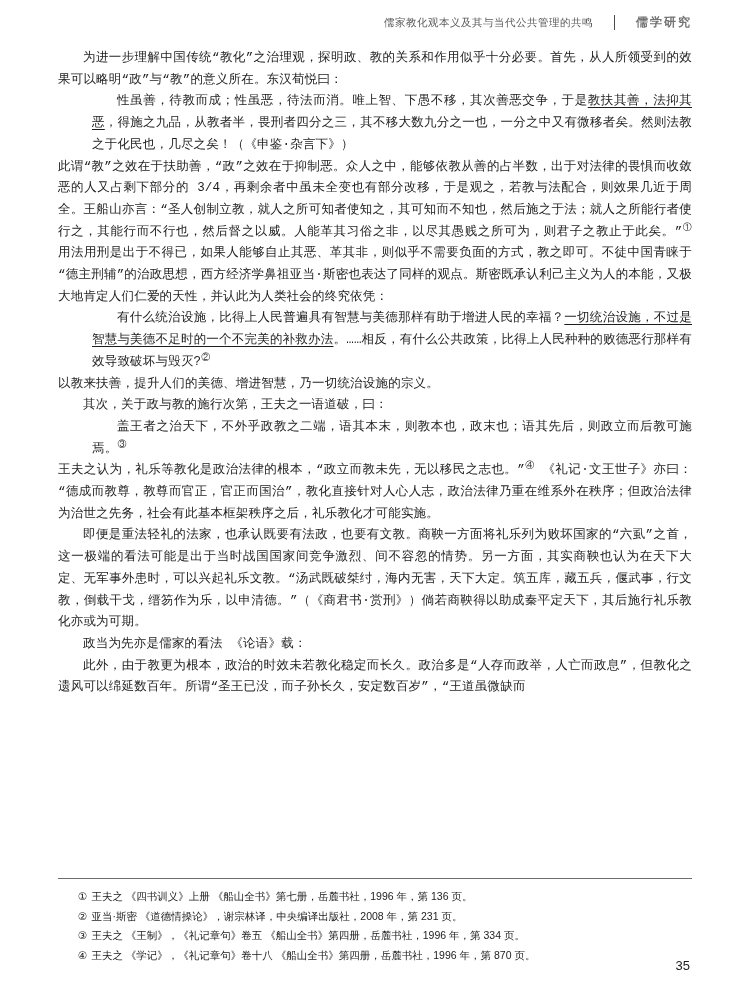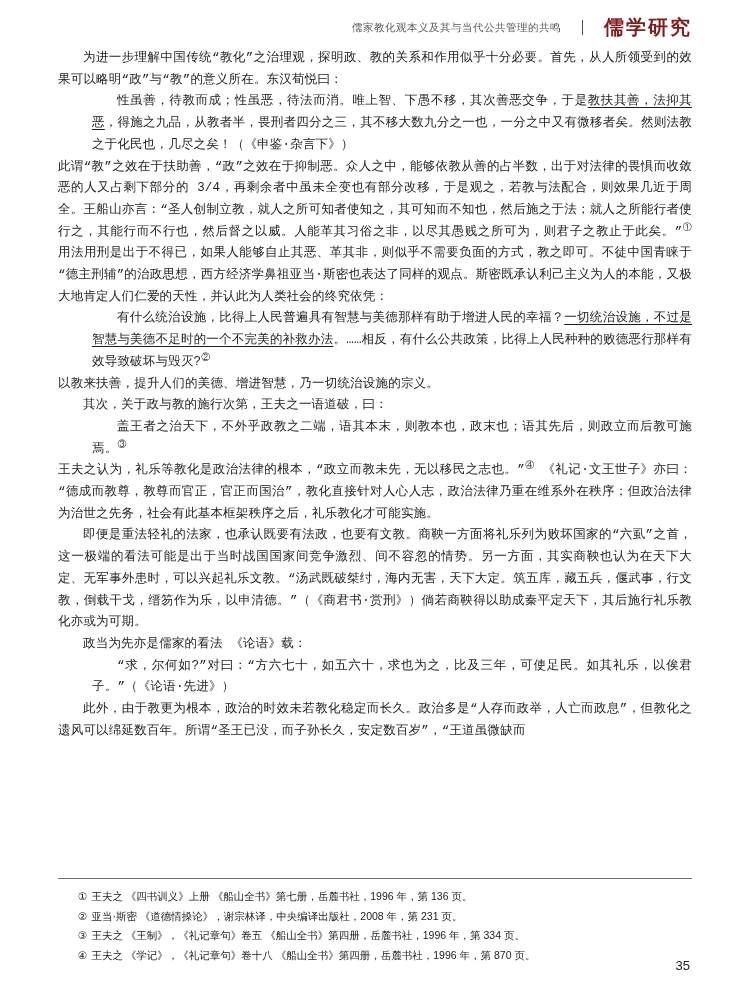--- a/index.html
+++ b/index.html
@@ -29,23 +29,23 @@
     font-size: 10.5px;
     color: #5a5a5a;
     letter-spacing: 0.5px;
   }
   .header-divider {
     width: 1px;
     height: 15px;
     background: #4a4a4a;
   }
   .journal-title {
-    font-size: 20px;
+    font-size: 12px;
     font-weight: bold;
-    color: #7f1d1d;
+    color: #737373;
     letter-spacing: 2px;
   }
   
   .article-body {
     position: absolute;
     top: 48px;
     left: 58px;
     width: 634px;
     font-family: Liberation Mono, monospace;
   }
@@ -110,21 +110,20 @@
       <p class="para indent"><span>为进一步理解中国传统“教化”之治理观，探明政、教的关系和作用似乎十分必要。首先，从人所领受到的效果可以略明“政”与“教”的意义所在。东汉荀悦曰：</span></p>
       <p class="quote"><span>性虽善，待教而成；性虽恶，待法而消。唯上智、下愚不移，其次善恶交争，于是</span><span class="u">教扶其善，法抑其恶</span><span>，得施之九品，从教者半，畏刑者四分之三，其不移大数九分之一也，一分之中又有微移者矣。然则法教之于化民也，几尽之矣！（《申鉴·杂言下》）</span></p>
       <p class="para"><span>此谓“教”之效在于扶助善，“政”之效在于抑制恶。众人之中，能够依教从善的占半数，出于对法律的畏惧而收敛恶的人又占剩下部分的 3/4，再剩余者中虽未全变也有部分改移，于是观之，若教与法配合，则效果几近于周全。王船山亦言：“圣人创制立教，就人之所可知者使知之，其可知而不知也，然后施之于法；就人之所能行者使行之，其能行而不行也，然后督之以威。人能革其习俗之非，以尽其愚贱之所可为，则君子之教止于此矣。”</span><sup>①</sup><span> 用法用刑是出于不得已，如果人能够自止其恶、革其非，则似乎不需要负面的方式，教之即可。不徒中国青睐于“德主刑辅”的治政思想，西方经济学鼻祖亚当·斯密也表达了同样的观点。斯密既承认利己主义为人的本能，又极大地肯定人们仁爱的天性，并认此为人类社会的终究依凭：</span></p>
       <p class="quote"><span>有什么统治设施，比得上人民普遍具有智慧与美德那样有助于增进人民的幸福？</span><span class="u">一切统治设施，不过是智慧与美德不足时的一个不完美的补救办法</span><span>。……相反，有什么公共政策，比得上人民种种的败德恶行那样有效导致破坏与毁灭?</span><sup>②</sup></p>
       <p class="para"><span>以教来扶善，提升人们的美德、增进智慧，乃一切统治设施的宗义。</span></p>
       <p class="para indent"><span>其次，关于政与教的施行次第，王夫之一语道破，曰：</span></p>
       <p class="quote"><span>盖王者之治天下，不外乎政教之二端，语其本末，则教本也，政末也；语其先后，则政立而后教可施焉。</span><sup>③</sup></p>
       <p class="para"><span>王夫之认为，礼乐等教化是政治法律的根本，“政立而教未先，无以移民之志也。”</span><sup>④</sup><span> 《礼记·文王世子》亦曰：“德成而教尊，教尊而官正，官正而国治”，教化直接针对人心人志，政治法律乃重在维系外在秩序；但政治法律为治世之先务，社会有此基本框架秩序之后，礼乐教化才可能实施。</span></p>
       <p class="para indent"><span>即便是重法轻礼的法家，也承认既要有法政，也要有文教。商鞅一方面将礼乐列为败坏国家的“六虱”之首，这一极端的看法可能是出于当时战国国家间竞争激烈、间不容忽的情势。另一方面，其实商鞅也认为在天下大定、无军事外患时，可以兴起礼乐文教。“汤武既破桀纣，海内无害，天下大定。筑五库，藏五兵，偃武事，行文教，倒载干戈，缙笏作为乐，以申清德。”（《商君书·赏刑》）倘若商鞅得以助成秦平定天下，其后施行礼乐教化亦或为可期。</span></p>
       <p class="para indent"><span>政当为先亦是儒家的看法 《论语》载：</span></p>
-      <p class="quote"><span>“求，尔何如?”对曰：“方六七十，如五六十，求也为之，比及三年，可使足民。如其礼乐，以俟君子。”（《论语·先进》）</span></p>
       <p class="para indent"><span>此外，由于教更为根本，政治的时效未若教化稳定而长久。政治多是“人存而政举，人亡而政息”，但教化之遗风可以绵延数百年。所谓“圣王已没，而子孙长久，安定数百岁”，“王道虽微缺而</span></p>
     </main>
 
   <section class="footnote-section">
     <hr class="footnote-separator">
     <div>
         <p class="footnote-item"><span class="footnote-marker">①</span><span>王夫之 《四书训义》上册 《船山全书》第七册，岳麓书社，1996 年，第 136 页。</span></p>
         <p class="footnote-item"><span class="footnote-marker">②</span><span>亚当·斯密 《道德情操论》，谢宗林译，中央编译出版社，2008 年，第 231 页。</span></p>
         <p class="footnote-item"><span class="footnote-marker">③</span><span>王夫之 《王制》，《礼记章句》卷五 《船山全书》第四册，岳麓书社，1996 年，第 334 页。</span></p>
         <p class="footnote-item"><span class="footnote-marker">④</span><span>王夫之 《学记》，《礼记章句》卷十八 《船山全书》第四册，岳麓书社，1996 年，第 870 页。</span></p>

